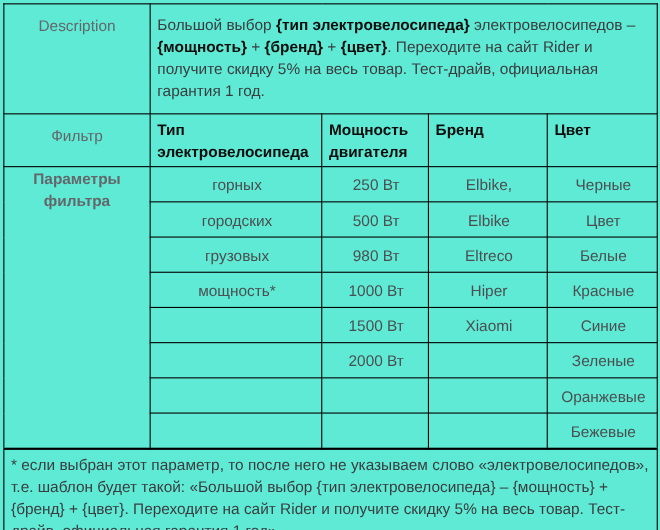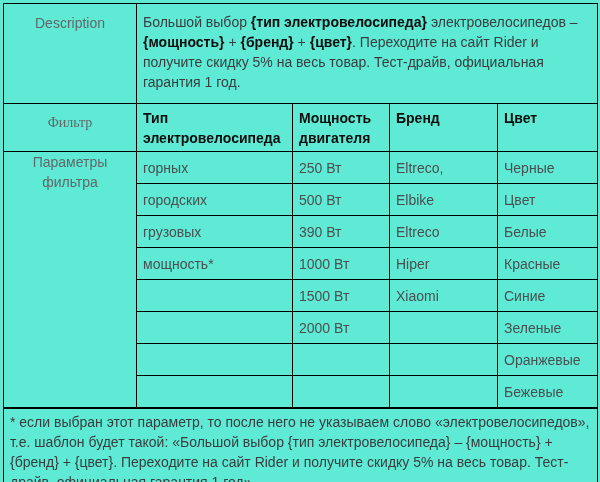--- a/index.html
+++ b/index.html
@@ -40,40 +40,42 @@
   .desc-cell {
     color: #3a3d40;
     padding: 8px 10px 4px 6px;
   }
   .desc-cell .b {
     font-weight: bold;
     color: #0d0d0d;
   }
   
   .header-row { height: 44px; }
-  .header-row .label-cell { padding-top: 9px; font-family: Liberation Serif, serif; }
+  .header-row .label-cell { padding-top: 9px; }
   .head {
     font-weight: bold;
     color: #0d0d0d;
     padding: 4px 6px 3px 6px;
     line-height: 19px;
   }
   .head.c { text-align: left; }
   .head.l { text-align: left; margin-top: 12px; }
   
   .data-row { height: 32px; }
   .cell {
     color: #4b4f52;
     padding: 6px 4px 3px 6px;
     white-space: nowrap;
+    text-align: center;
   }
   .params {
     vertical-align: middle;
     padding: 0 6px 48px 6px;
     line-height: 19px;
+    font-weight: bold;
   }
   
   .footer-row { height: 73px; }
   .foot {
     color: #3a3d40;
     border-top: 2px solid #000000 !important;
     border-bottom: 2px solid #000000 !important;
     padding: 3px 6px 2px 6px;
     line-height: 18.5px;
     font-size: 13.7px;
@@ -100,32 +102,32 @@
         <td class="label-cell">Фильтр</td>
         <td class="head c">Тип электровелосипеда</td>
         <td class="head l">Мощность двигателя</td>
         <td class="head c">Бренд</td>
         <td class="head c">Цвет</td>
       </tr>
       <tr class="data-row">
         <td class="label-cell params" rowspan="8">Параметры фильтра</td>
         <td class="cell">горных</td>
         <td class="cell">250 Вт</td>
-        <td class="cell">Eltreco,</td>
+        <td class="cell">Elbike,</td>
         <td class="cell">Черные</td>
       </tr>
       <tr class="data-row">
         <td class="cell">городских</td>
         <td class="cell">500 Вт</td>
         <td class="cell">Elbike</td>
         <td class="cell">Цвет</td>
       </tr>
       <tr class="data-row">
         <td class="cell">грузовых</td>
-        <td class="cell">390 Вт</td>
+        <td class="cell">980 Вт</td>
         <td class="cell">Eltreco</td>
         <td class="cell">Белые</td>
       </tr>
       <tr class="data-row">
         <td class="cell">мощность*</td>
         <td class="cell">1000 Вт</td>
         <td class="cell">Hiper</td>
         <td class="cell">Красные</td>
       </tr>
       <tr class="data-row">

